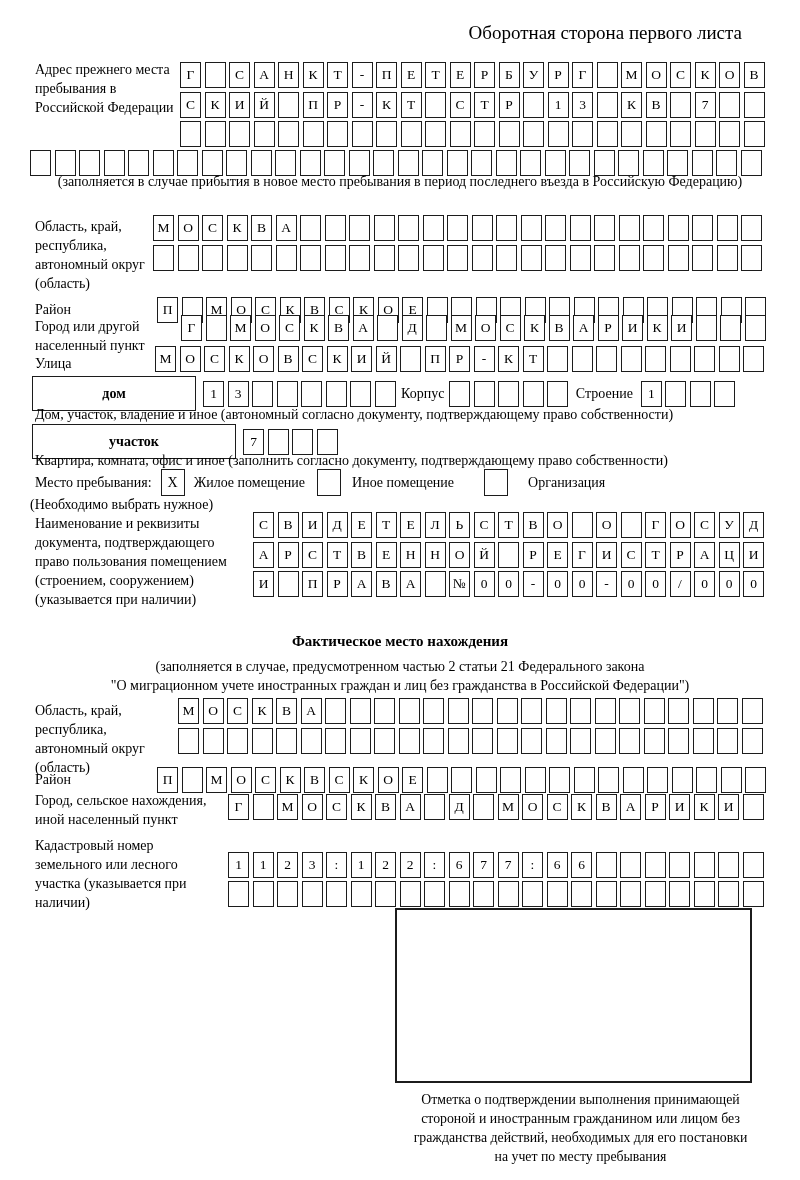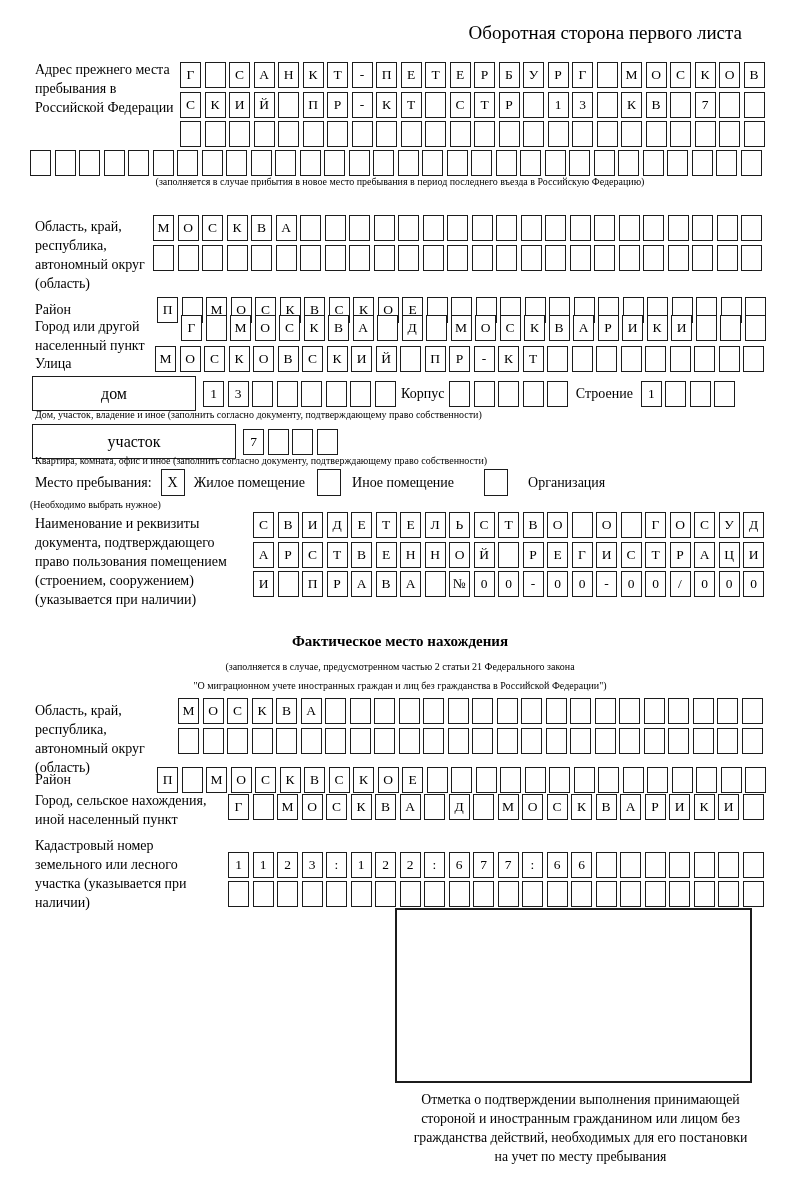--- a/index.html
+++ b/index.html
@@ -2,32 +2,32 @@
 <html><head>
 <meta charset="utf-8">
 <style>
   html,body{margin:0;padding:0;background:#fff;}
   .page{
     position:relative;width:800px;height:1180px;background:#fff;color:#000;
     font-family:"Liberation Serif","DejaVu Serif",serif;overflow:hidden;
   }
   .abs{position:absolute;}
   .label{font-size:14px;line-height:19px;}
-  .caption{font-size:10px;line-height:17px;}
+  .caption{font-size:14px;line-height:17px;}
   .center{left:0;width:800px;text-align:center;}
   .title{font-size:15px;font-weight:bold;}
   .cellrow{display:flex;}
   .cell{
     box-sizing:border-box;flex:0 0 21px;width:21px;height:26px;margin-right:3.5px;
     border:1.6px solid #1c1c1c;display:flex;align-items:center;justify-content:center;
     font-size:13.5px;background:#fff;
   }
   .namebox{
     box-sizing:border-box;height:35px;border:1.8px solid #1c1c1c;display:flex;
-    align-items:center;justify-content:center;font-size:16px;background:#fff;
+    align-items:center;justify-content:center;font-size:14px;background:#fff;font-weight:bold;
   }
   .cbox{
     box-sizing:border-box;width:24px;height:27px;border:1.6px solid #1c1c1c;
     display:flex;align-items:center;justify-content:center;font-size:14px;background:#fff;
   }
   .inline-flex-row{display:flex;align-items:center;}
   .stamp-box{box-sizing:border-box;border:2px solid #1c1c1c;background:#fff;}
   .header-note{font-size:19px;}
 </style>
 </head>
@@ -314,21 +314,21 @@
         <span class="cell"></span>
       </div>
     <div class="label" style="margin-left:4px;">Строение</div>
     <div class="cellrow" style="margin-left:8px;">
         <span class="cell">1</span>
         <span class="cell"></span>
         <span class="cell"></span>
         <span class="cell"></span>
       </div>
   </div>
-  <div class="abs caption" style="left:35px;top:406px;">Дом, участок, владение и иное (заполнить согласно документу, подтверждающему право собственности)</div>
+  <div class="abs caption" style="left:35px;top:406px;">Дом, участок, владение и иное (автономный согласно документу, подтверждающему право собственности)</div>
 
   <div class="abs inline-flex-row" style="left:32px;top:424px;">
     <div class="namebox" style="width:204px;">участок</div>
     <div class="cellrow" style="margin-left:7px;">
         <span class="cell">7</span>
         <span class="cell"></span>
         <span class="cell"></span>
         <span class="cell"></span>
       </div>
   </div>

